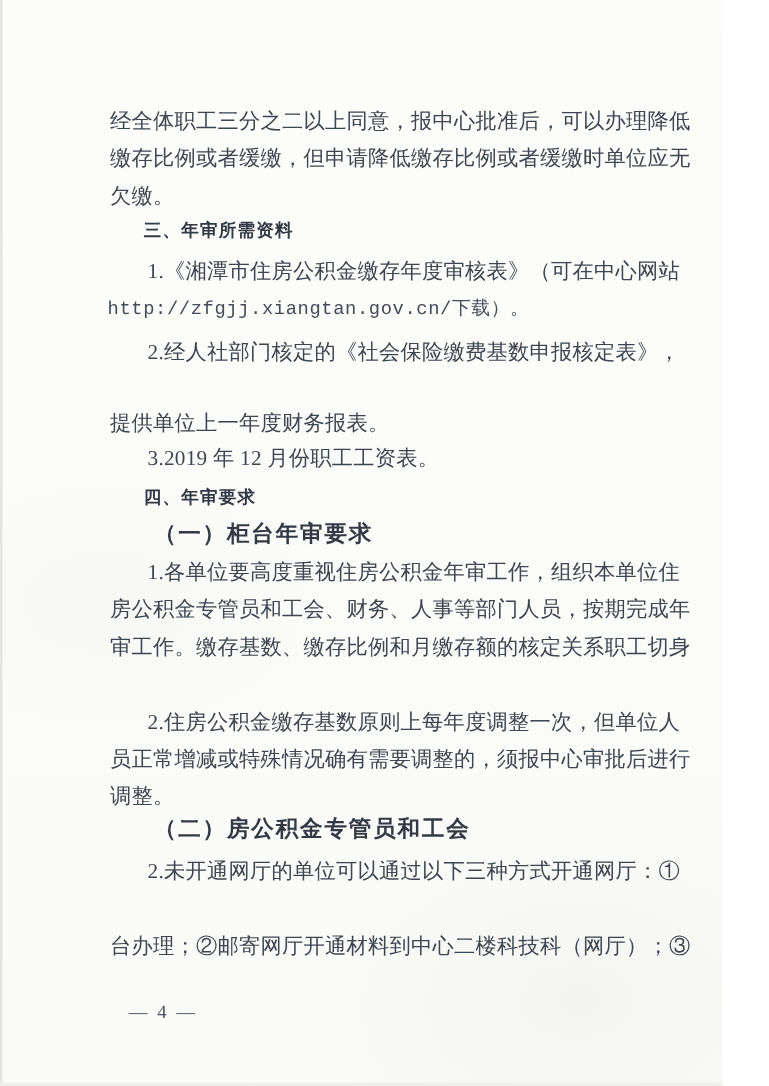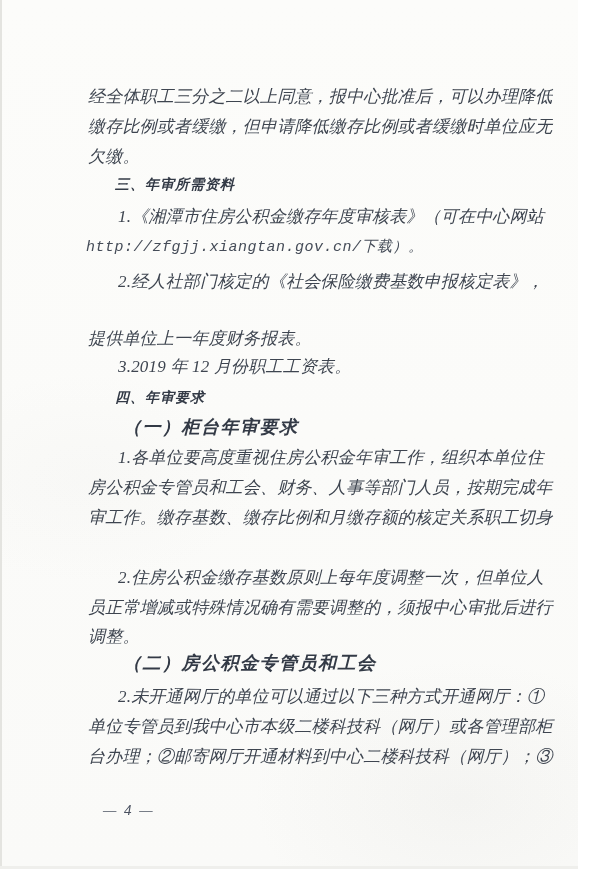--- a/index.html
+++ b/index.html
@@ -11,21 +11,20 @@
     position: relative;
     width: 578px;
     height: 869px;
     background: #fbfbf9;
     background-image:
       radial-gradient(ellipse 300px 200px at 80% 92%, rgba(190,190,185,0.10), rgba(0,0,0,0) 70%),
       radial-gradient(ellipse 250px 150px at 15% 55%, rgba(200,200,195,0.06), rgba(0,0,0,0) 70%),
       linear-gradient(#fcfcfa, #fafaf8);
     overflow: hidden;
     font-family: "Liberation Serif", "DejaVu Serif", serif;
-    font-style: italic;
   }
   .edge-left {
     position: absolute;
     left: 0; top: 0;
     width: 2px; height: 100%;
     background: #e4e4e0;
   }
   .edge-bottom {
     position: absolute;
     left: 0; bottom: 0;
@@ -115,17 +114,16 @@
   <div class="line l13">1.各单位要高度重视住房公积金年审工作，组织本单位住</div>
   <div class="line l14">房公积金专管员和工会、财务、人事等部门人员，按期完成年</div>
   <div class="line l15">审工作。缴存基数、缴存比例和月缴存额的核定关系职工切身</div>
   <div class="line l17">2.住房公积金缴存基数原则上每年度调整一次，但单位人</div>
   <div class="line l18">员正常增减或特殊情况确有需要调整的，须报中心审批后进行</div>
   <div class="line l19">调整。</div>
 
   <div class="line l20 h-kai">（二）房公积金专管员和工会</div>
 
   <div class="line l21">2.未开通网厅的单位可以通过以下三种方式开通网厅：①</div>
-  <div class="line l22">单位专管员到我中心市本级二楼科技科（网厅）或各管理部柜</div>
   <div class="line l23">台办理；②邮寄网厅开通材料到中心二楼科技科（网厅）；③</div>
 
   <div class="line lfoot footer-num">— 4 —</div>
 </div>
 
 </body></html>

